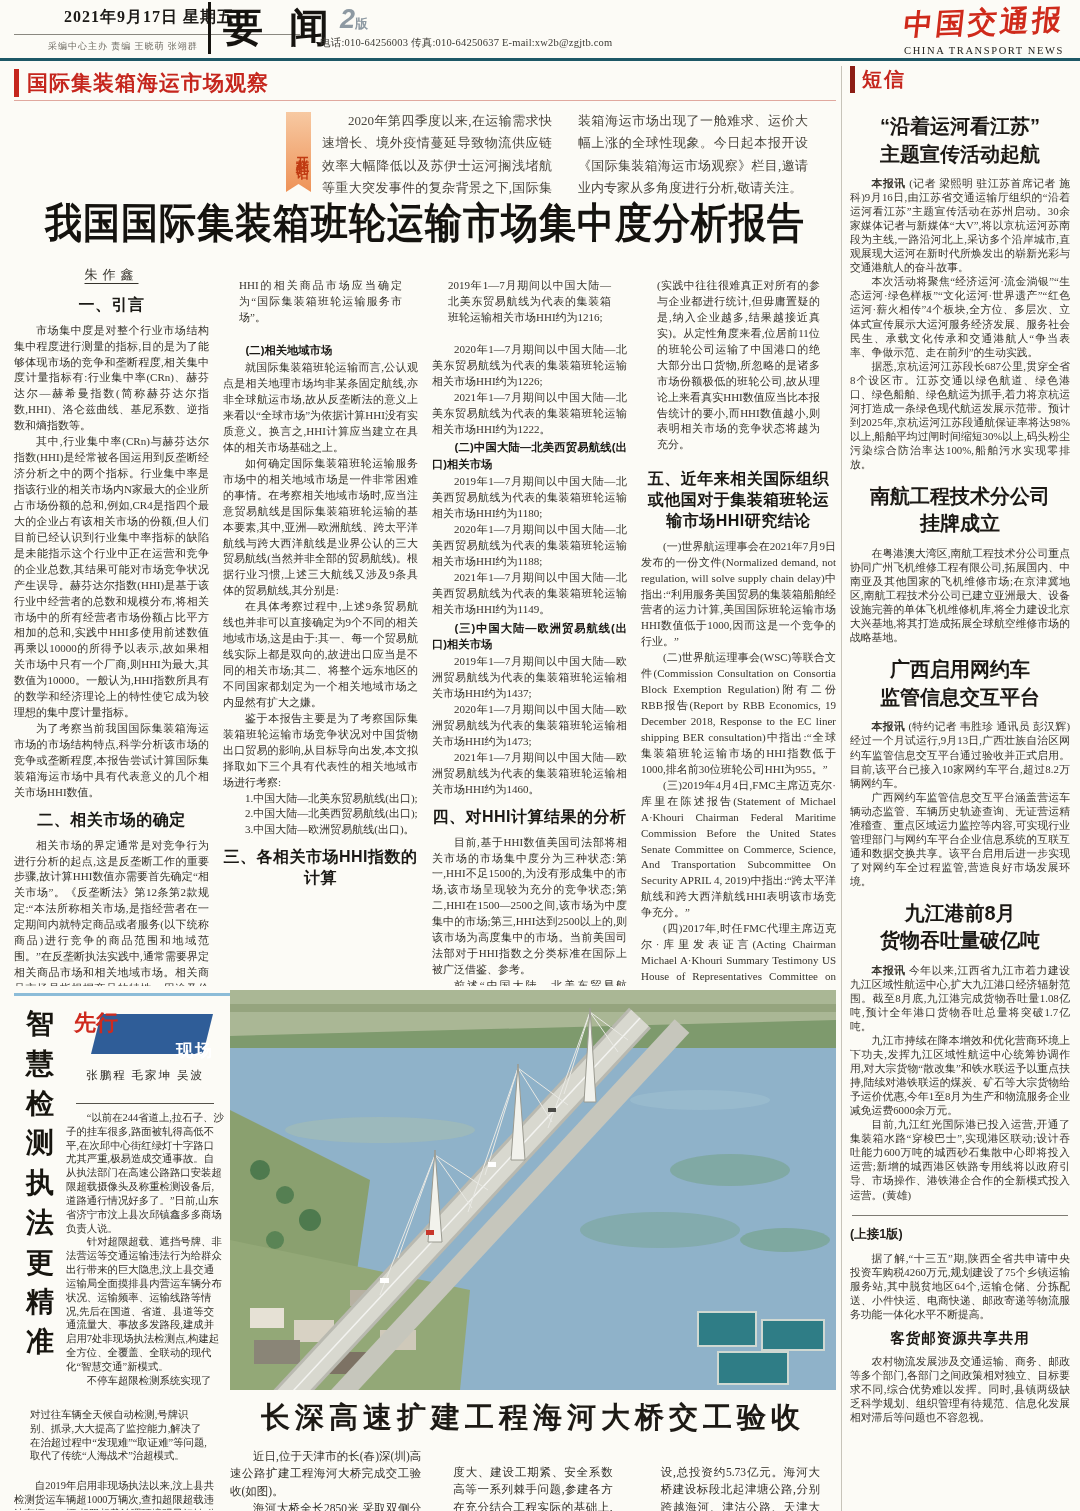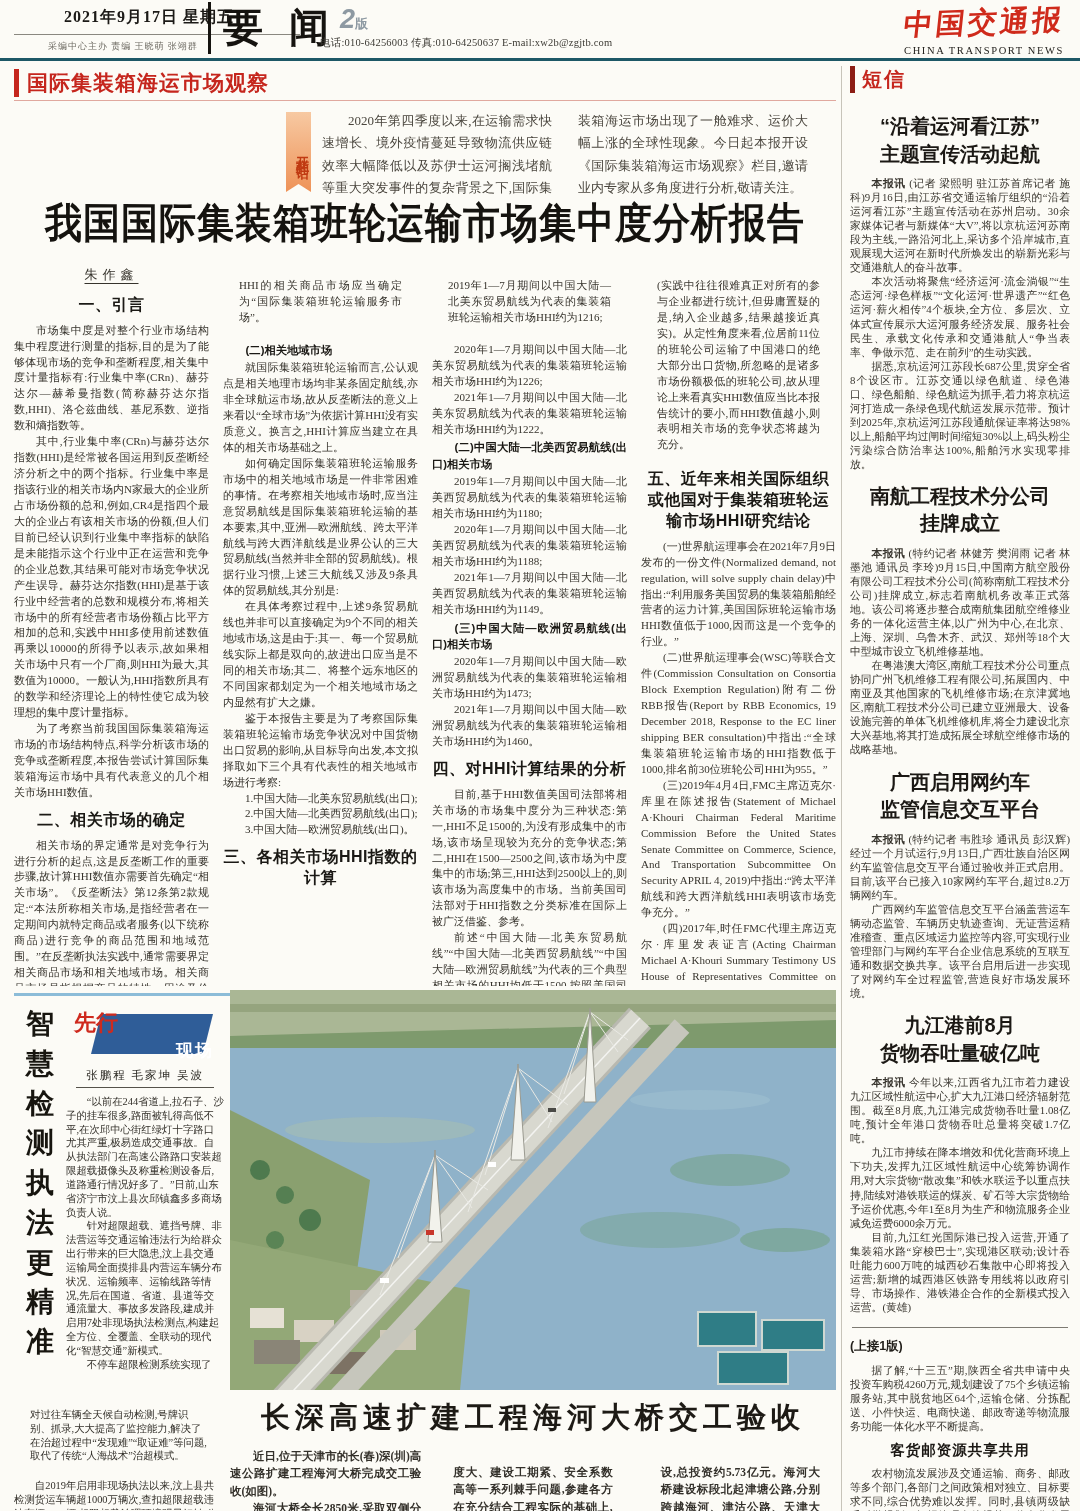--- a/index.html
+++ b/index.html
@@ -46,28 +46,28 @@
   .smart-top{display:flex;height:384px;overflow:hidden;}
   .v-title{width:52px;font-size:28px;font-weight:900;line-height:1.42;text-align:center;color:#17150f;
            font-family:"DejaVu Serif",serif;}
   .smart-right{width:158px;}
   .sx-logo{position:relative;height:58px;margin:2px 4px 4px;}
   .sx-band{position:absolute;left:26px;top:8px;width:112px;height:40px;background:#1d4f8f;transform:skewX(-14deg);opacity:.92;}
   .sx-red{position:absolute;left:4px;top:2px;font-size:22px;font-weight:900;color:#cf2a1e;font-family:"Liberation Sans",sans-serif;}
   .sx-blue{position:absolute;right:6px;bottom:2px;font-size:17px;font-weight:900;color:#fff;letter-spacing:2px;
            font-family:"Liberation Sans",sans-serif;}
   .byline{text-align:center;font-size:11.5px;letter-spacing:2px;border-bottom:1px solid #55524a;
-          margin:2px 10px 7px;padding-bottom:4px;color:#2c2a24;}
+          margin:2px 10px 7px;padding-bottom:20px;color:#2c2a24;}
   .smart .b-p,.smart .b-pc{font-size:10.4px;line-height:1.33;}
   .smart-bottom{height:118px;overflow:hidden;margin-top:4px;}
   
   .photo{position:absolute;left:230px;top:990px;width:606px;height:400px;overflow:hidden;background:#8fb2c9;}
   .cap-title{position:absolute;left:230px;top:1398px;width:606px;text-align:center;font-size:29px;font-weight:900;
              letter-spacing:5px;color:#1d1a15;font-family:"DejaVu Serif",serif;}
-  .cap-cols{position:absolute;left:230px;top:1448px;width:606px;height:63px;overflow:hidden;display:flex;gap:16px;font-weight:bold;}
+  .cap-cols{position:absolute;left:230px;top:1448px;width:606px;height:63px;overflow:hidden;display:flex;gap:16px;}
   .cap-col{flex:1 1 0;font-size:11.5px;line-height:1.5;text-align:justify;overflow:hidden;}
   
   .vline{position:absolute;left:841px;top:66px;width:1px;height:1445px;background:#c7c4ba;}
   .sidebar{position:absolute;left:850px;top:66px;width:220px;height:1445px;overflow:hidden;}
   .sb-label{border-left:5px solid #8c1d14;padding-left:7px;font-family:"Liberation Sans",sans-serif;
             font-weight:900;font-size:20px;color:#c5261d;letter-spacing:2px;margin-bottom:20px;}
   .sb-title{font-family:"Liberation Sans",sans-serif;font-weight:900;font-size:20px;line-height:1.38;
             text-align:center;margin:12px 0 8px;color:#1b1814;}
   .sb-title div{white-space:nowrap;}
   .sb-p{font-size:10.8px;line-height:1.3;text-align:justify;text-indent:2em;margin:0;color:#38352e;}
@@ -126,20 +126,21 @@
       </div>
     <div class="col">
         <p class="b-pc">2019年1—7月期间以中国大陆—北美东贸易航线为代表的集装箱班轮运输相关市场HHI约为1216;</p>
         <p class="b-p">2020年1—7月期间以中国大陆—北美东贸易航线为代表的集装箱班轮运输相关市场HHI约为1226;</p>
         <p class="b-p">2021年1—7月期间以中国大陆—北美东贸易航线为代表的集装箱班轮运输相关市场HHI约为1222。</p>
         <div class="b-h2">(二)中国大陆—北美西贸易航线(出口)相关市场</div>
         <p class="b-p">2019年1—7月期间以中国大陆—北美西贸易航线为代表的集装箱班轮运输相关市场HHI约为1180;</p>
         <p class="b-p">2020年1—7月期间以中国大陆—北美西贸易航线为代表的集装箱班轮运输相关市场HHI约为1188;</p>
         <p class="b-p">2021年1—7月期间以中国大陆—北美西贸易航线为代表的集装箱班轮运输相关市场HHI约为1149。</p>
         <div class="b-h2">(三)中国大陆—欧洲贸易航线(出口)相关市场</div>
+        <p class="b-p">2019年1—7月期间以中国大陆—欧洲贸易航线为代表的集装箱班轮运输相关市场HHI约为1437;</p>
         <p class="b-p">2020年1—7月期间以中国大陆—欧洲贸易航线为代表的集装箱班轮运输相关市场HHI约为1473;</p>
         <p class="b-p">2021年1—7月期间以中国大陆—欧洲贸易航线为代表的集装箱班轮运输相关市场HHI约为1460。</p>
         <div class="b-h1">四、对HHI计算结果的分析</div>
         <p class="b-p">目前,基于HHI数值美国司法部将相关市场的市场集中度分为三种状态:第一,HHI不足1500的,为没有形成集中的市场,该市场呈现较为充分的竞争状态;第二,HHI在1500—2500之间,该市场为中度集中的市场;第三,HHI达到2500以上的,则该市场为高度集中的市场。当前美国司法部对于HHI指数之分类标准在国际上被广泛借鉴、参考。</p>
         <p class="b-p">前述“中国大陆—北美东贸易航线”“中国大陆—北美西贸易航线”“中国大陆—欧洲贸易航线”为代表的三个典型相关市场的HHI均低于1500,按照美国司法部的标准,我们可以得出的一个基本结论是:我国集装箱货物出口三个重要的相关市场范围内并不存在船公司垄断或寡头垄断的情形。</p>
       </div>
     <div class="col">
         <p class="b-pc">(实践中往往很难真正对所有的参与企业都进行统计,但毋庸置疑的是,纳入企业越多,结果越接近真实)。从定性角度来看,位居前11位的班轮公司运输了中国港口的绝大部分出口货物,所忽略的是诸多市场份额极低的班轮公司,故从理论上来看真实HHI数值应当比本报告统计的要小,而HHI数值越小,则表明相关市场的竞争状态将越为充分。</p>
         <div class="b-h1">五、近年来相关国际组织或他国对于集装箱班轮运输市场HHI研究结论</div>
         <p class="b-p">(一)世界航运理事会在2021年7月9日发布的一份文件(Normalized demand, not regulation, will solve supply chain delay)中指出:“利用服务美国贸易的集装箱船舶经营者的运力计算,美国国际班轮运输市场HHI数值低于1000,因而这是一个竞争的行业。”</p>
@@ -260,21 +261,20 @@
           <p class="sb-p">据悉,京杭运河江苏段长687公里,贯穿全省8个设区市。江苏交通以绿色航道、绿色港口、绿色船舶、绿色航运为抓手,着力将京杭运河打造成一条绿色现代航运发展示范带。预计到2025年,京杭运河江苏段通航保证率将达98%以上,船舶平均过闸时间缩短30%以上,码头粉尘污染综合防治率达100%,船舶污水实现零排放。</p>
         </div>
     </div>
 
     <div class="sb-art">
       <div class="sb-title">
           <div>南航工程技术分公司</div>
           <div>挂牌成立</div>
         </div>
       <div>
-          <p class="sb-p"><b>本报讯 </b>(特约记者 林健芳 樊润雨 记者 林墨池 通讯员 李玲)9月15日,中国南方航空股份有限公司工程技术分公司(简称南航工程技术分公司)挂牌成立,标志着南航机务改革正式落地。该公司将逐步整合成南航集团航空维修业务的一体化运营主体,以广州为中心,在北京、上海、深圳、乌鲁木齐、武汉、郑州等18个大中型城市设立飞机维修基地。</p>
           <p class="sb-p">在粤港澳大湾区,南航工程技术分公司重点协同广州飞机维修工程有限公司,拓展国内、中南亚及其他国家的飞机维修市场;在京津冀地区,南航工程技术分公司已建立亚洲最大、设备设施完善的单体飞机维修机库,将全力建设北京大兴基地,将其打造成拓展全球航空维修市场的战略基地。</p>
         </div>
     </div>
 
     <div class="sb-art">
       <div class="sb-title">
           <div>广西启用网约车</div>
           <div>监管信息交互平台</div>
         </div>
       <div>

